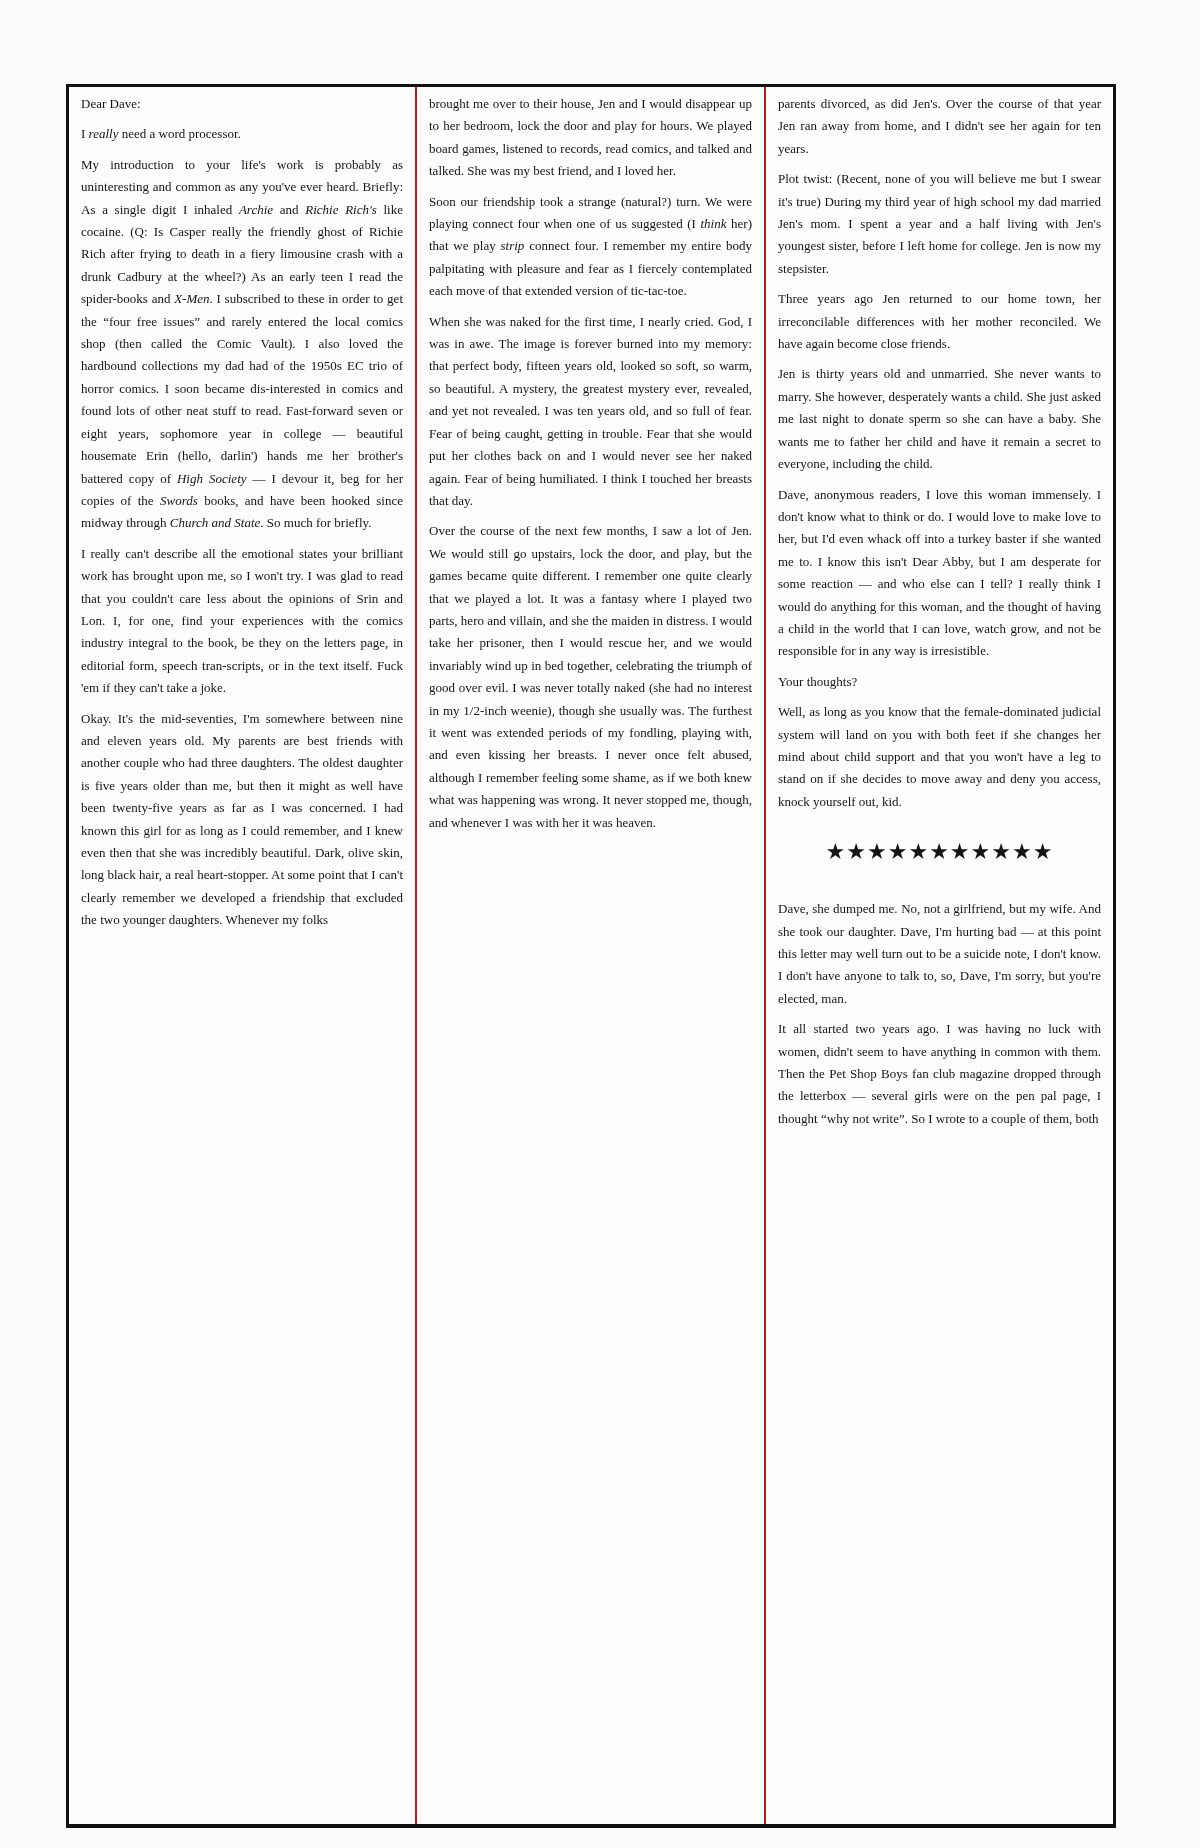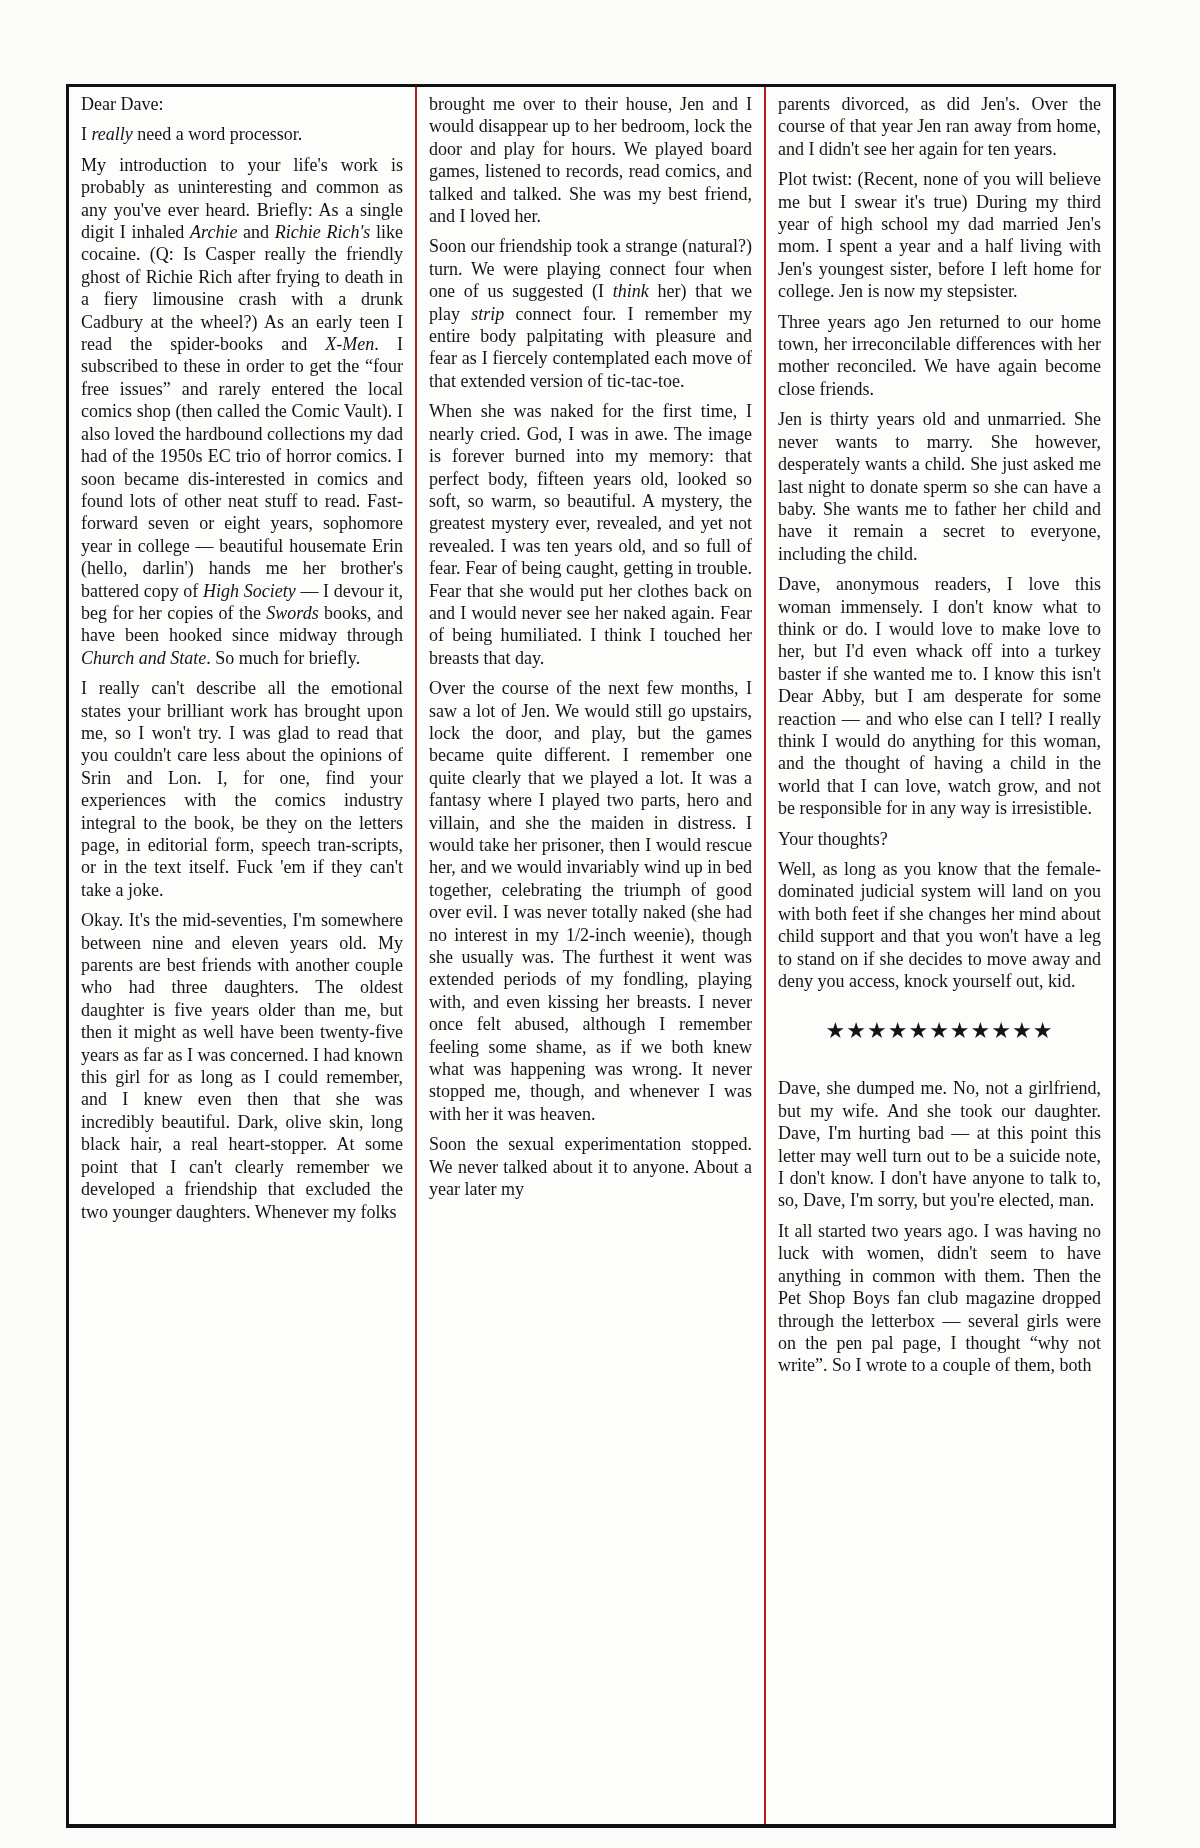--- a/index.html
+++ b/index.html
@@ -24,21 +24,21 @@
   .col {
     box-sizing: border-box;
     padding: 6px 12px 0 12px;
     overflow: hidden;
   }
   .col + .col { border-left: 2px solid #b91c1c; }
   .col1 { width: 347px; }
   .col2 { width: 350px; }
   .col3 { width: 350px; }
   .para {
-    font-size: 18px;
+    font-size: 13px;
     line-height: 22.4px;
     text-align: justify;
     margin: 0 0 8px 0;
     hyphens: none;
   }
   .bold-block { font-weight: normal; }
   .stars {
     text-align: center;
     font-size: 22px;
     letter-spacing: 1px;
@@ -59,21 +59,20 @@
         <p class="para">I really can't describe all the emotional states your brilliant work has brought upon me, so I won't try. I was glad to read that you couldn't care less about the opinions of Srin and Lon. I, for one, find your experiences with the comics industry integral to the book, be they on the letters page, in editorial form, speech tran-scripts, or in the text itself. Fuck 'em if they can't take a joke.</p>
         <p class="para">Okay. It's the mid-seventies, I'm somewhere between nine and eleven years old. My parents are best friends with another couple who had three daughters. The oldest daughter is five years older than me, but then it might as well have been twenty-five years as far as I was concerned. I had known this girl for as long as I could remember, and I knew even then that she was incredibly beautiful. Dark, olive skin, long black hair, a real heart-stopper. At some point that I can't clearly remember we developed a friendship that excluded the two younger daughters. Whenever my folks</p>
       </div>
   </div>
   <div class="col col2">
     <div>
         <p class="para">brought me over to their house, Jen and I would disappear up to her bedroom, lock the door and play for hours. We played board games, listened to records, read comics, and talked and talked. She was my best friend, and I loved her.</p>
         <p class="para">Soon our friendship took a strange (natural?) turn. We were playing connect four when one of us suggested (I <i>think</i> her) that we play <i>strip</i> connect four. I remember my entire body palpitating with pleasure and fear as I fiercely contemplated each move of that extended version of tic-tac-toe.</p>
         <p class="para">When she was naked for the first time, I nearly cried. God, I was in awe. The image is forever burned into my memory: that perfect body, fifteen years old, looked so soft, so warm, so beautiful. A mystery, the greatest mystery ever, revealed, and yet not revealed. I was ten years old, and so full of fear. Fear of being caught, getting in trouble. Fear that she would put her clothes back on and I would never see her naked again. Fear of being humiliated. I think I touched her breasts that day.</p>
         <p class="para">Over the course of the next few months, I saw a lot of Jen. We would still go upstairs, lock the door, and play, but the games became quite different. I remember one quite clearly that we played a lot. It was a fantasy where I played two parts, hero and villain, and she the maiden in distress. I would take her prisoner, then I would rescue her, and we would invariably wind up in bed together, celebrating the triumph of good over evil. I was never totally naked (she had no interest in my 1/2-inch weenie), though she usually was. The furthest it went was extended periods of my fondling, playing with, and even kissing her breasts. I never once felt abused, although I remember feeling some shame, as if we both knew what was happening was wrong. It never stopped me, though, and whenever I was with her it was heaven.</p>
-        <p class="para">Soon the sexual experimentation stopped. We never talked about it to anyone. About a year later my</p>
       </div>
   </div>
   <div class="col col3">
     <div>
         <p class="para">parents divorced, as did Jen's. Over the course of that year Jen ran away from home, and I didn't see her again for ten years.</p>
         <p class="para">Plot twist: (Recent, none of you will believe me but I swear it's true) During my third year of high school my dad married Jen's mom. I spent a year and a half living with Jen's youngest sister, before I left home for college. Jen is now my stepsister.</p>
         <p class="para">Three years ago Jen returned to our home town, her irreconcilable differences with her mother reconciled. We have again become close friends.</p>
         <p class="para">Jen is thirty years old and unmarried. She never wants to marry. She however, desperately wants a child. She just asked me last night to donate sperm so she can have a baby. She wants me to father her child and have it remain a secret to everyone, including the child.</p>
         <p class="para">Dave, anonymous readers, I love this woman immensely. I don't know what to think or do. I would love to make love to her, but I'd even whack off into a turkey baster if she wanted me to. I know this isn't Dear Abby, but I am desperate for some reaction — and who else can I tell? I really think I would do anything for this woman, and the thought of having a child in the world that I can love, watch grow, and not be responsible for in any way is irresistible.</p>
         <p class="para">Your thoughts?</p>

